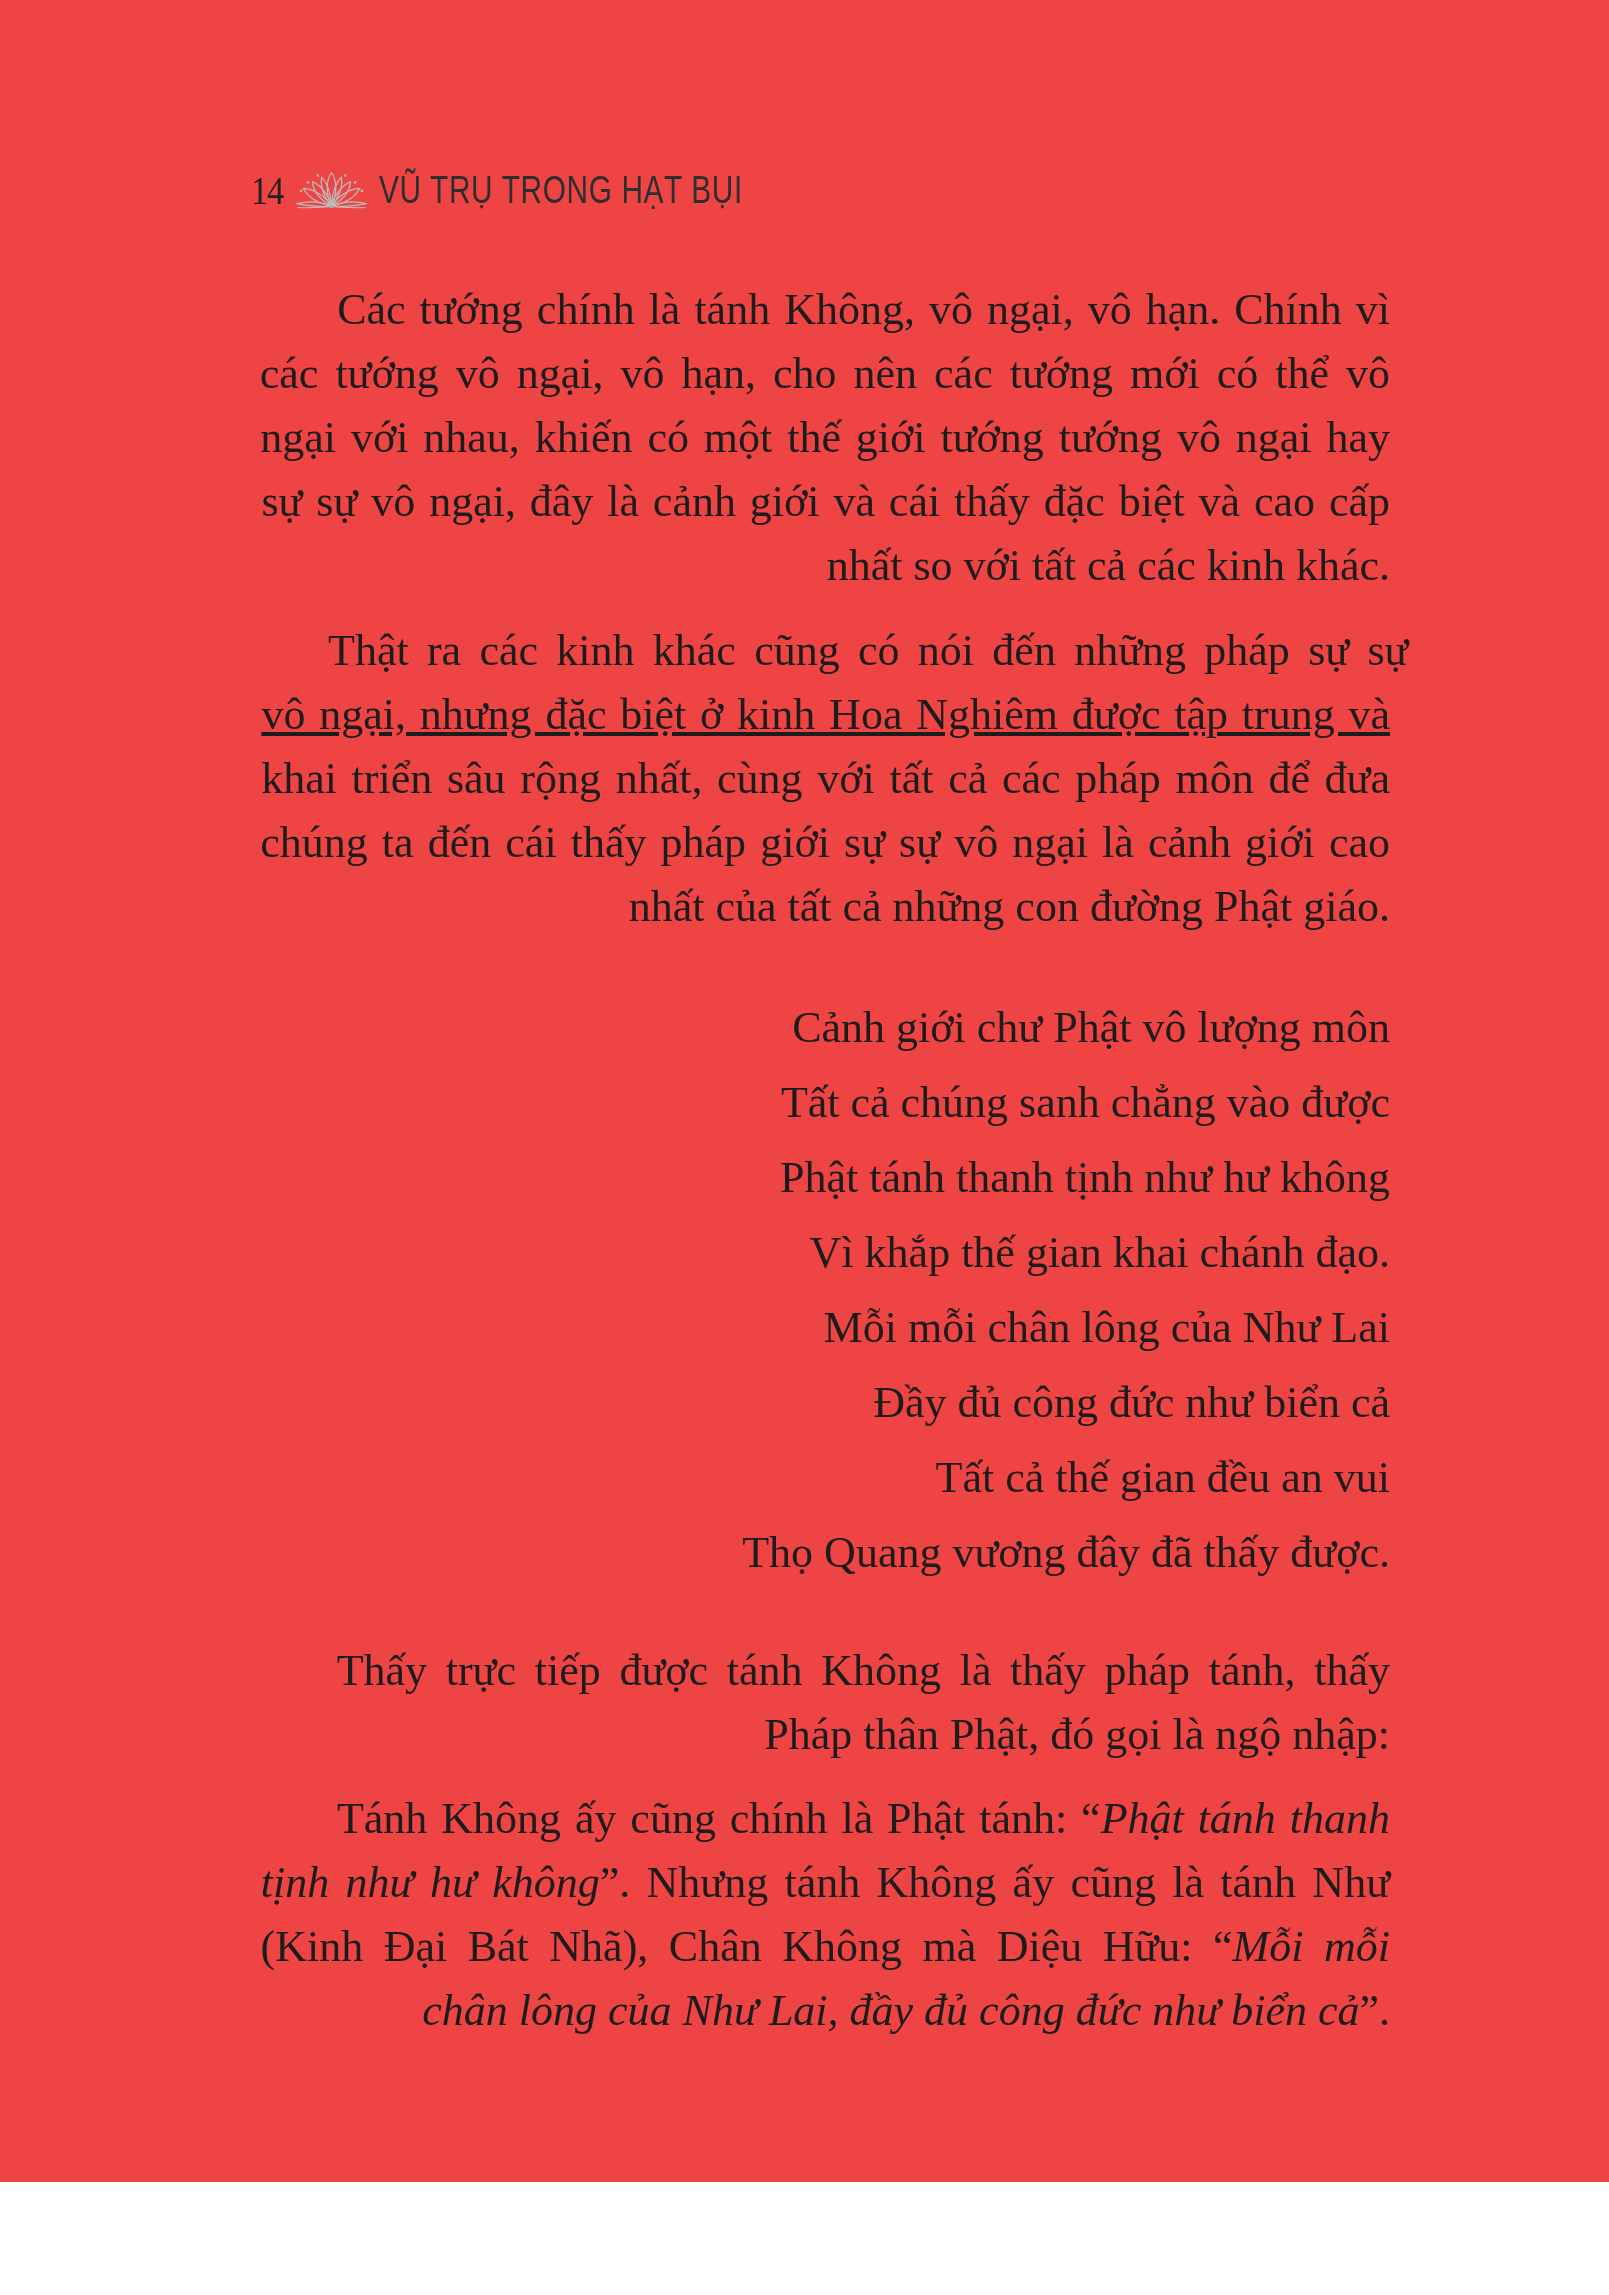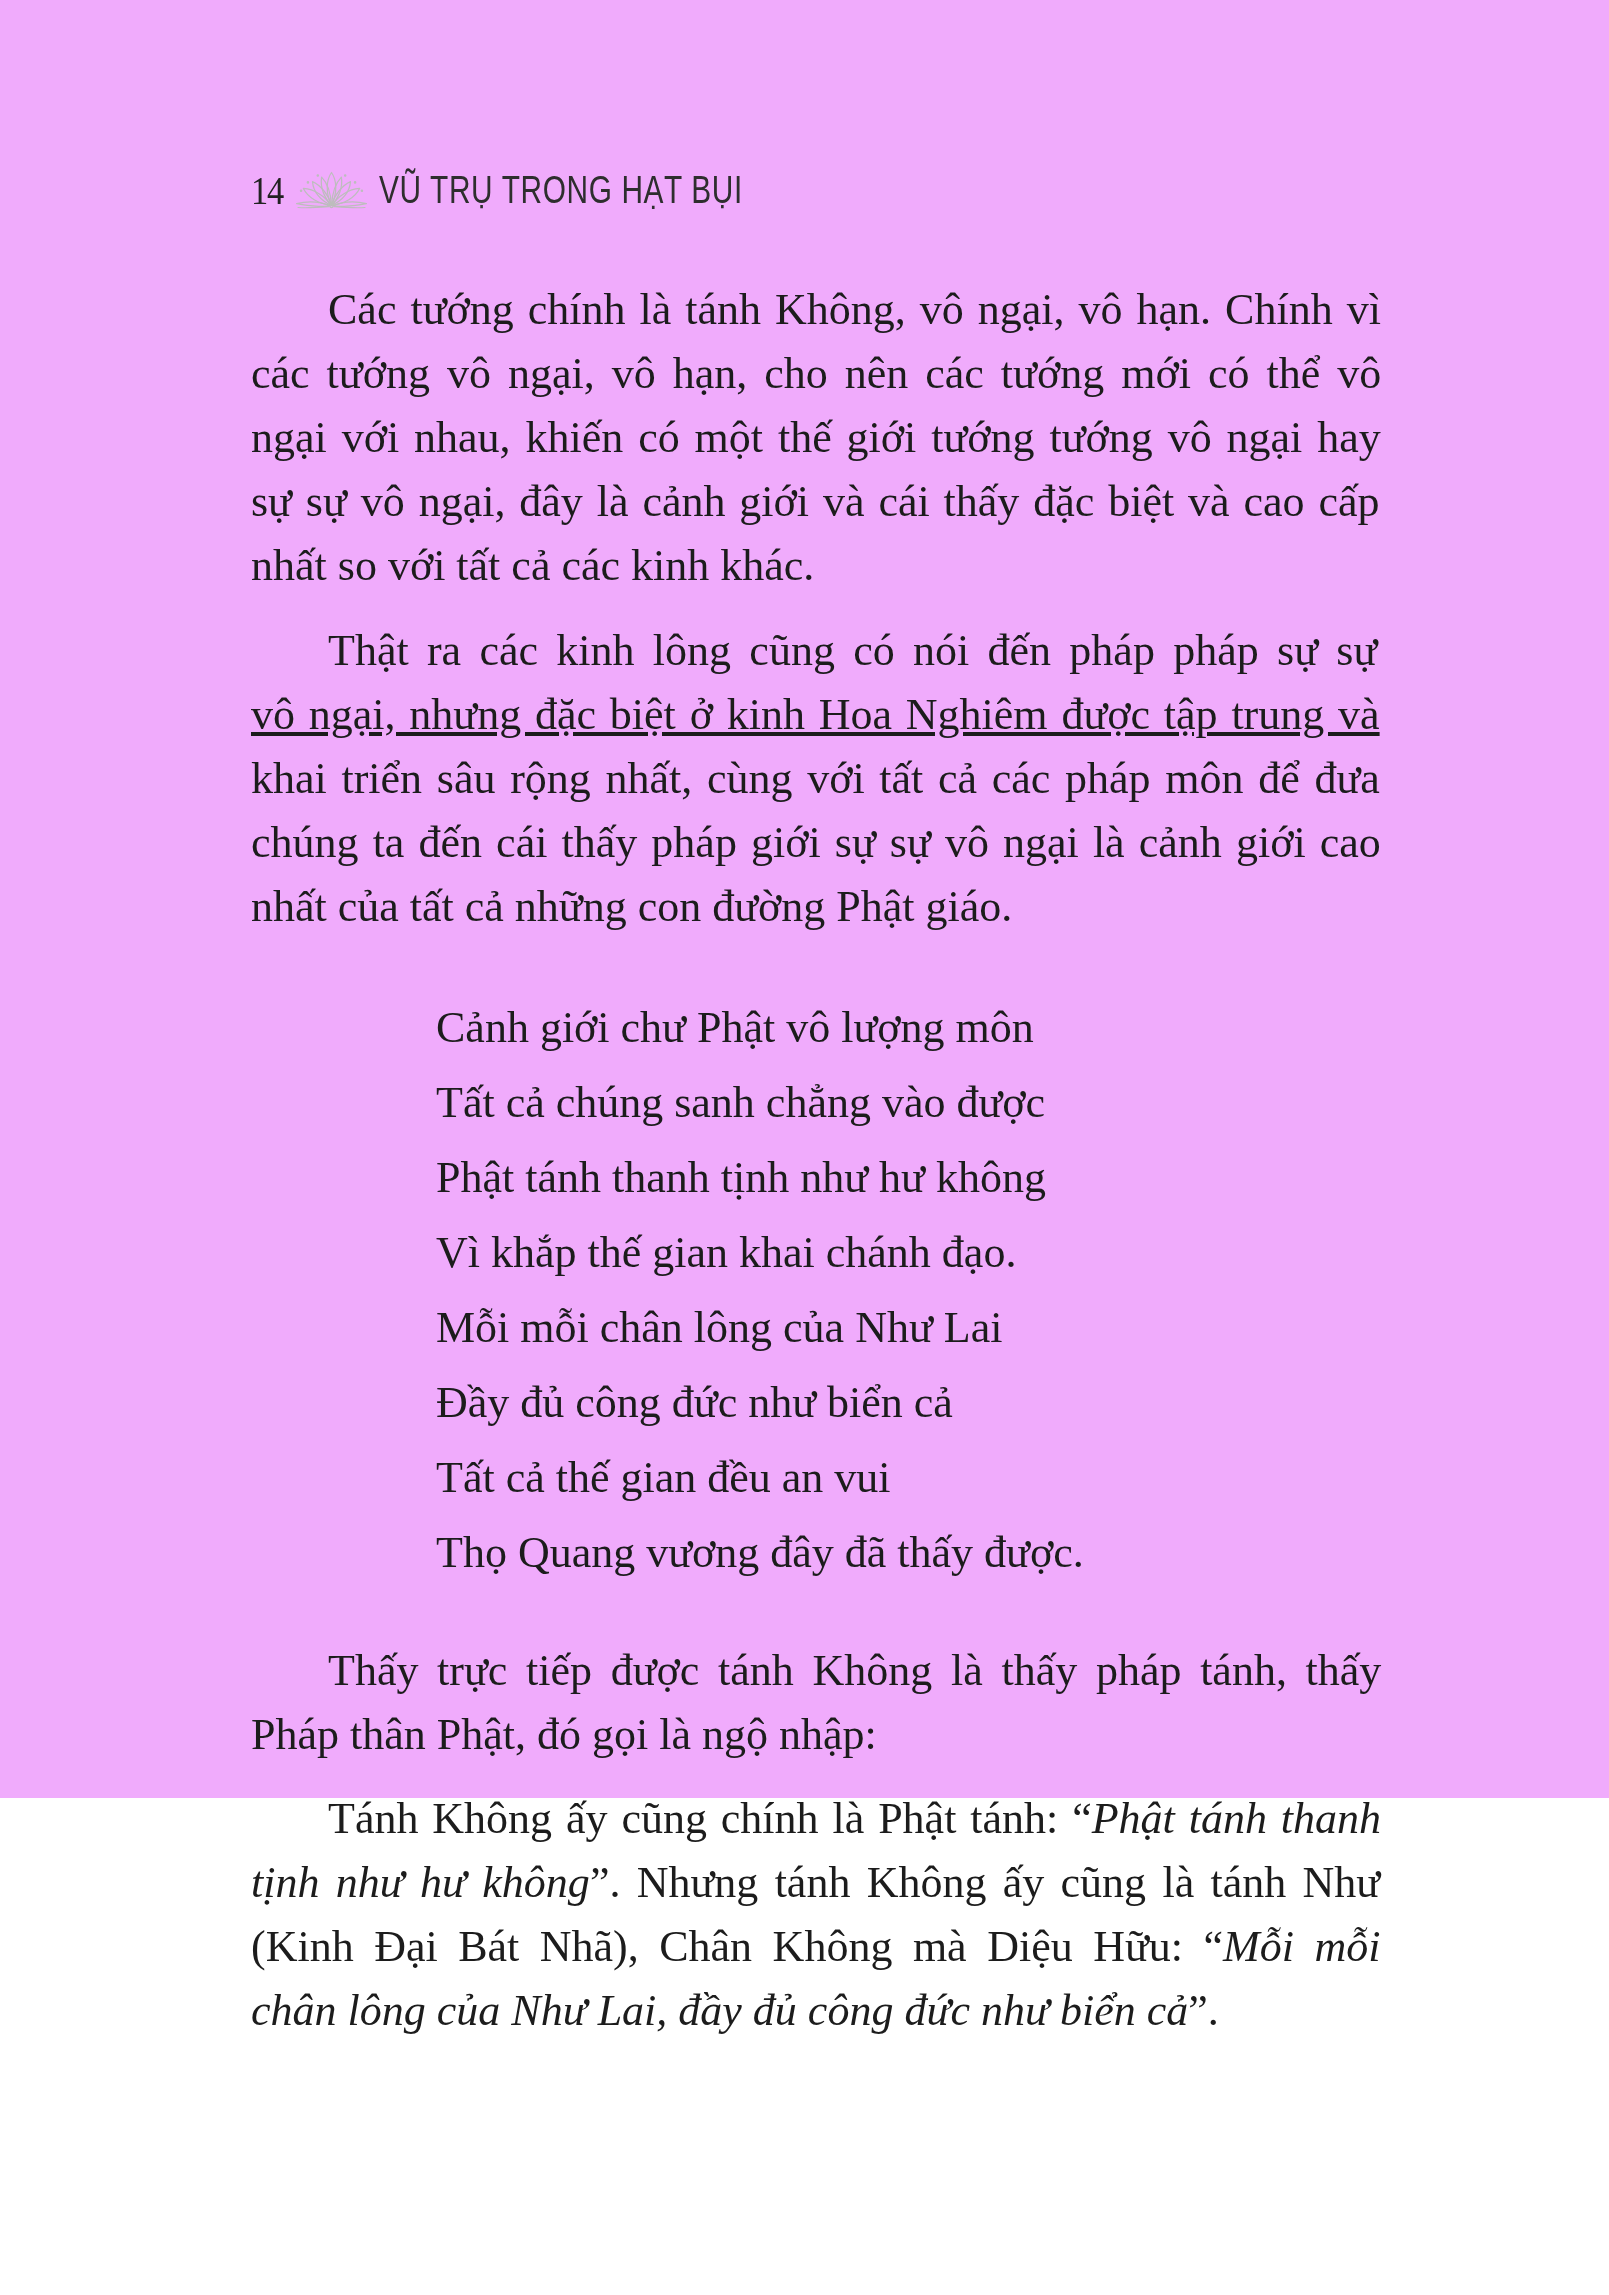--- a/index.html
+++ b/index.html
@@ -12,22 +12,23 @@
     height: 2295px;
     position: relative;
     overflow: hidden;
     color: #1c1c1c;
   }
   .page {
     position: absolute;
     left: 0;
     top: 0;
     width: 1610px;
-    height: 1798px;
-    background: #f0abfc;
+    height: 2182px;
+    background: #ef4444;
+    text-align: right;
   }
   
   .running-header {
     position: absolute;
     left: 251px;
     top: 170px;
     height: 40px;
     display: flex;
     align-items: flex-end;
   }
@@ -136,21 +137,21 @@
 
   <div class="body-text" id="body-text">
       <div class="para">
         <span class="line first"><span class="line-inner" style="word-spacing: 3px;"><span>Các tướng chính là tánh Không, vô ngại, vô hạn. Chính vì</span></span></span>
         <span class="line"><span class="line-inner" style="word-spacing: 6px;"><span>các tướng vô ngại, vô hạn, cho nên các tướng mới có thể vô</span></span></span>
         <span class="line"><span class="line-inner" style="word-spacing: 3.9px;"><span>ngại với nhau, khiến có một thế giới tướng tướng vô ngại hay</span></span></span>
         <span class="line"><span class="line-inner" style="word-spacing: 2.9px;"><span>sự sự vô ngại, đây là cảnh giới và cái thấy đặc biệt và cao cấp</span></span></span>
         <span class="line"><span class="line-inner"><span>nhất so với tất cả các kinh khác.</span></span></span>
       </div>
       <div class="para">
-        <span class="line first"><span class="line-inner" style="word-spacing: 7.3px;"><span>Thật ra các kinh lông cũng có nói đến pháp pháp sự sự</span></span></span>
+        <span class="line first"><span class="line-inner" style="word-spacing: 7.3px;"><span>Thật ra các kinh khác cũng có nói đến những pháp sự sự</span></span></span>
         <span class="line"><span class="line-inner" style="word-spacing: 2.8px; text-decoration: underline;"><span>vô ngại, nhưng đặc biệt ở kinh Hoa Nghiêm được tập trung và</span></span></span>
         <span class="line"><span class="line-inner" style="word-spacing: 3.7px;"><span>khai triển sâu rộng nhất, cùng với tất cả các pháp môn để đưa</span></span></span>
         <span class="line"><span class="line-inner" style="word-spacing: 3.1px;"><span>chúng ta đến cái thấy pháp giới sự sự vô ngại là cảnh giới cao</span></span></span>
         <span class="line"><span class="line-inner"><span>nhất của tất cả những con đường Phật giáo.</span></span></span>
       </div>
       <div class="poem">
         <span class="line poem-line"><span class="line-inner">Cảnh giới chư Phật vô lượng môn</span></span>
         <span class="line poem-line"><span class="line-inner">Tất cả chúng sanh chẳng vào được</span></span>
         <span class="line poem-line"><span class="line-inner">Phật tánh thanh tịnh như hư không</span></span>
         <span class="line poem-line"><span class="line-inner">Vì khắp thế gian khai chánh đạo.</span></span>

